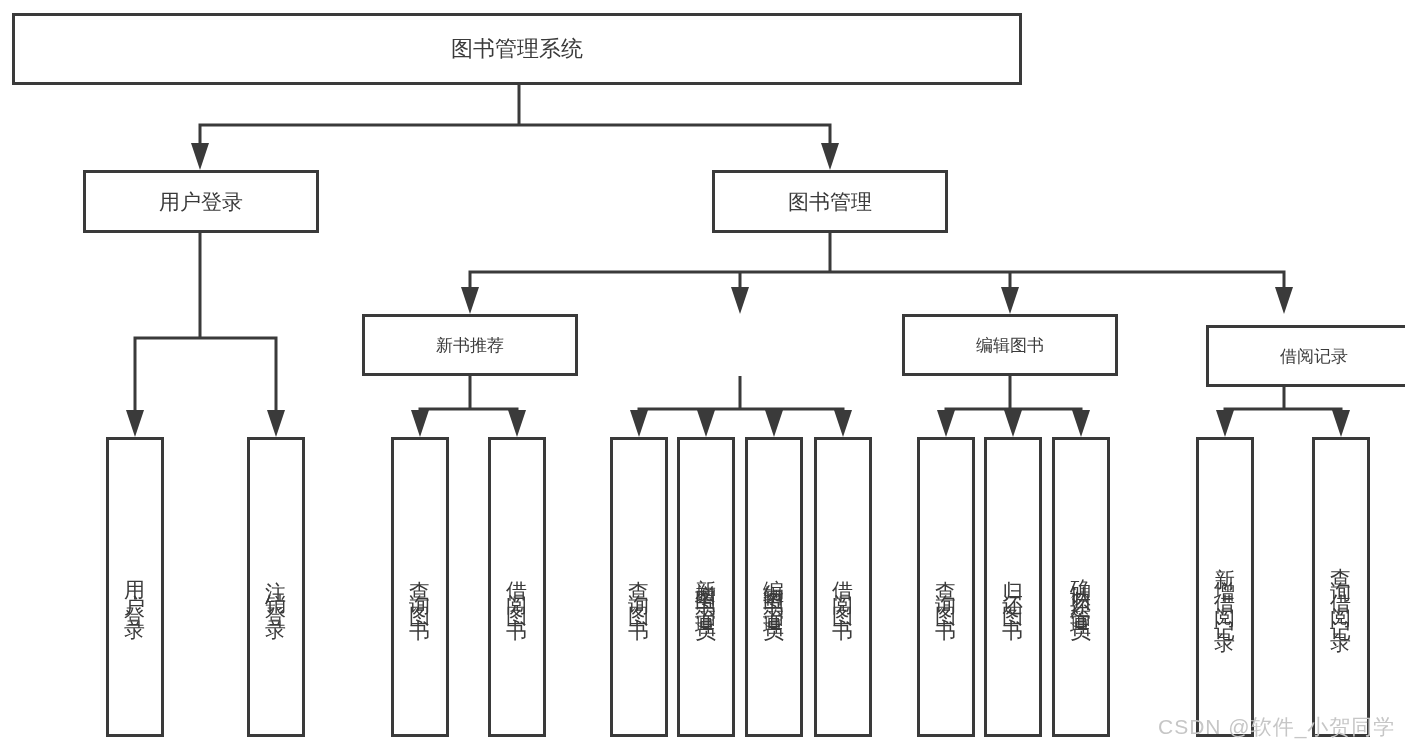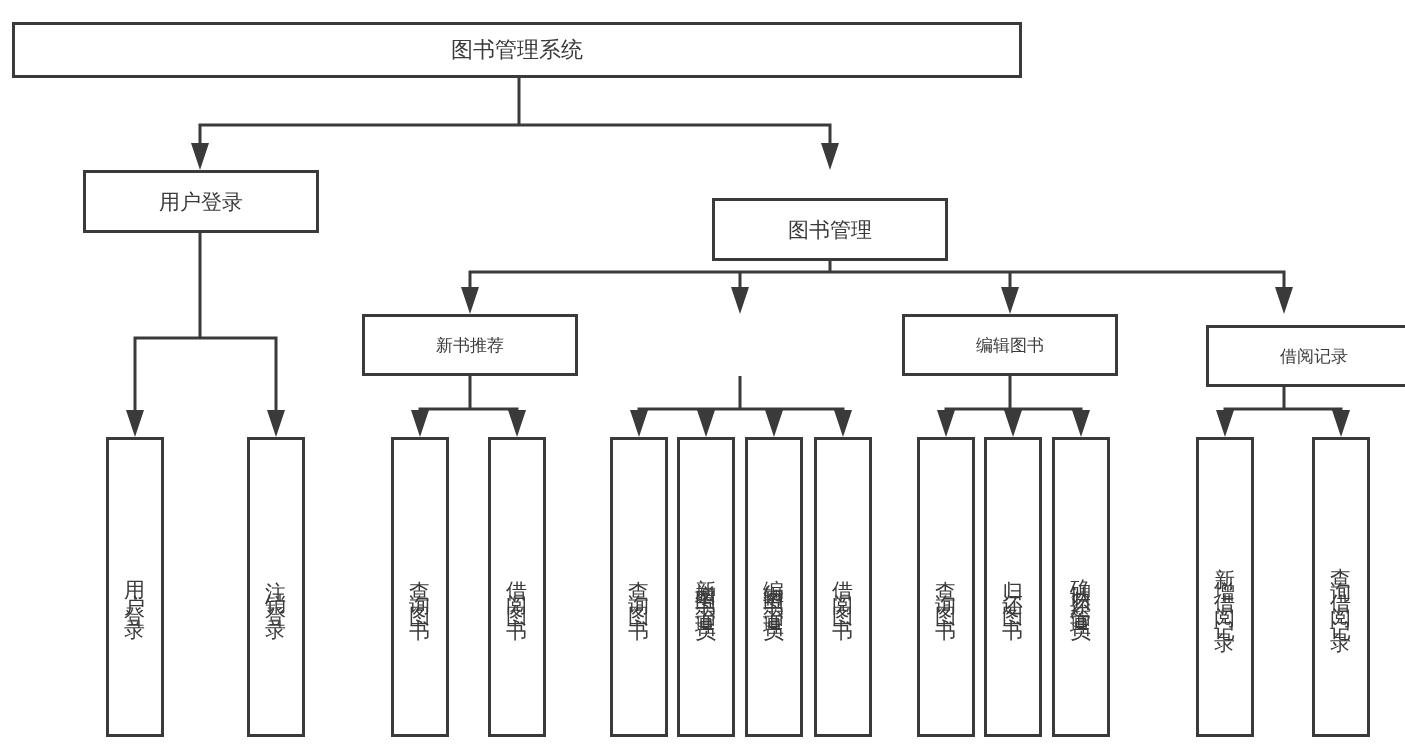--- a/index.html
+++ b/index.html
@@ -21,24 +21,24 @@
     position: absolute;
     box-sizing: border-box;
     background: #ffffff;
     border: 3px solid #3a3a3a;
     display: flex;
     align-items: center;
     justify-content: center;
     text-align: center;
     color: #3a3a3a;
   }
-  .root  { left: 12px;  top: 13px;  width: 1010px; height: 56px; font-size: 22px; margin-top: 9px; }
+  .root  { left: 12px;  top: 13px;  width: 1010px; height: 72px; font-size: 22px; }
   .lvl2  { top: 170px;  width: 236px; height: 63px; font-size: 21px; }
   .lvl2.a { left: 83px; }
-  .lvl2.b { left: 712px; margin-top: 28px; }
+  .lvl2.b { left: 712px; }
   .lvl3  { top: 314px;  width: 216px; height: 62px; font-size: 17px; }
   .lvl3.a { left: 362px; }
   .lvl3.b { left: 632px; }
   .lvl3.c { left: 902px; }
   .lvl3.d { left: 1206px; margin-top: 11px; }
   .leaf {
     top: 437px;
     width: 58px;
     height: 300px;
     font-size: 21px;
@@ -136,13 +136,14 @@
   <div class="box leaf l3c tight">编辑图书（管理员）</div>
   <div class="box leaf l3d">借阅图书</div>
 
   <div class="box leaf l4a">查询图书</div>
   <div class="box leaf l4b">归还图书</div>
   <div class="box leaf l4c tight">确认归还（管理员）</div>
 
   <div class="box leaf l5a">新增借阅记录</div>
   <div class="box leaf l5b">查询借阅记录</div>
 
+  <div class="watermark">CSDN @软件_小贺同学</div>
 </div>
 
 </body></html>

